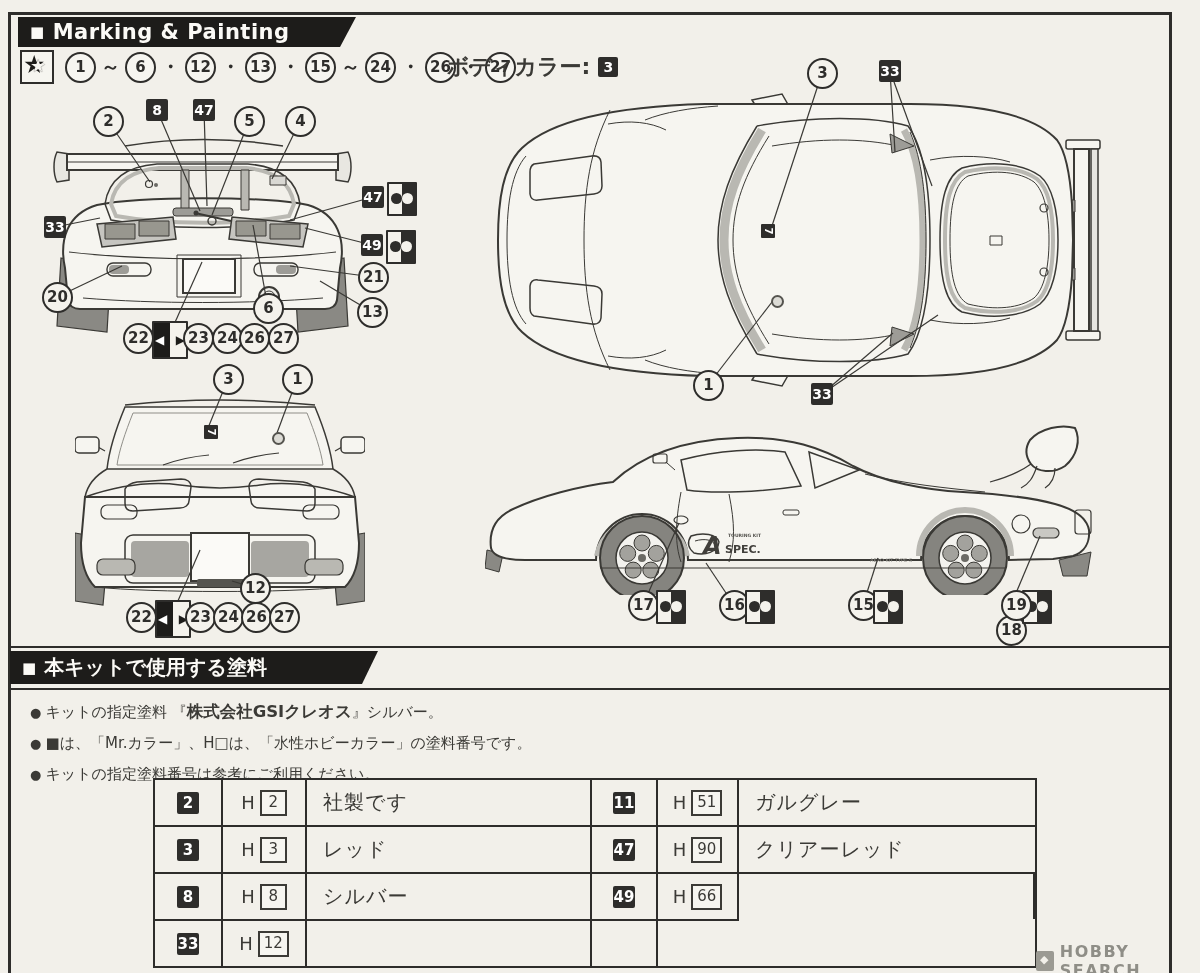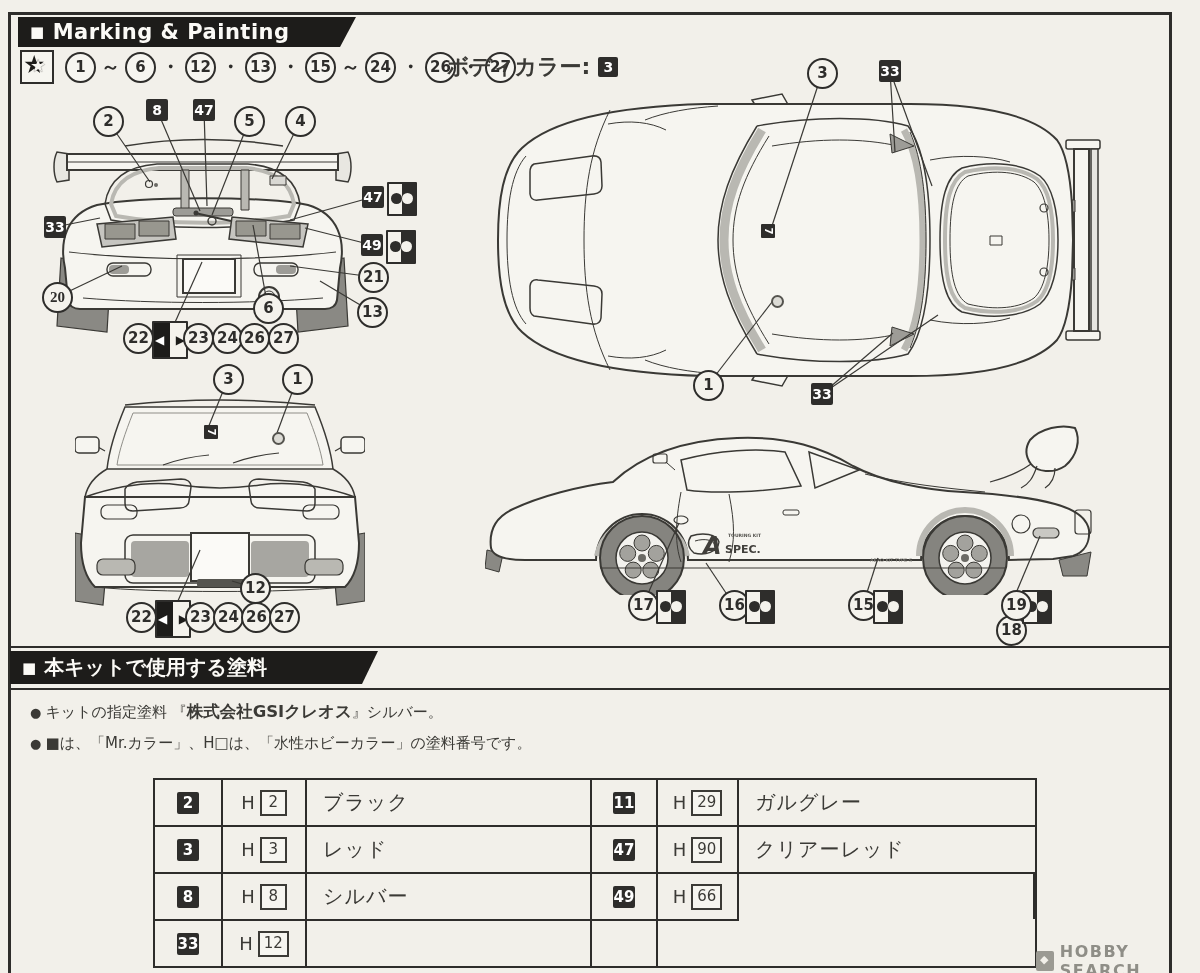--- a/index.html
+++ b/index.html
@@ -314,21 +314,21 @@
       <div class="co-square" style="left: 204px; top: 110px;">47</div>
       <div class="co-circle" style="left: 249px; top: 121px;">5</div>
       <div class="co-circle" style="left: 300px; top: 121px;">4</div>
       <div class="co-square" style="left: 55px; top: 227px;">33</div>
       <div class="co-square" style="left: 373px; top: 197px;">47</div>
       <div class="icon-pair" style="left: 400px; top: 197px;"></div>
       <div class="co-square" style="left: 372px; top: 245px;">49</div>
       <div class="icon-pair" style="left: 399px; top: 245px;"></div>
       <div class="co-circle" style="left: 373px; top: 277px;">21</div>
       <div class="co-circle" style="left: 372px; top: 312px;">13</div>
-      <div class="co-circle" style="left: 57px; top: 297px; font-family: Liberation Serif, serif;">20</div>
+      <div class="co-circle" style="left: 57px; top: 297px;">20</div>
       <div class="co-circle" style="left: 268px; top: 308px;">6</div>
       <div class="co-circle" style="left: 138px; top: 338px;">22</div>
       <div class="icon-arrow" style="left: 168px; top: 338px;"></div>
       <div class="co-circle" style="left: 198px; top: 338px;">23</div>
       <div class="co-circle" style="left: 227px; top: 338px;">24</div>
       <div class="co-circle" style="left: 254px; top: 338px;">26</div>
       <div class="co-circle" style="left: 283px; top: 338px;">27</div>
       <div class="co-circle" style="left: 822px; top: 73px;">3</div>
       <div class="co-square" style="left: 890px; top: 71px;">33</div>
       <div class="co-circle" style="left: 708px; top: 385px;">1</div>
@@ -360,32 +360,33 @@
   <div class="banner" id="banner-paints">
     <span class="sq">■</span>
     <span>本キットで使用する塗料</span>
   </div>
 
   <div class="abs" id="notes">
     <div class="note">
       <span>キットの指定塗料 『</span><span class="brand">株式会社GSIクレオス</span><span>』シルバー。</span>
     </div>
     <div class="note">■は、「Mr.カラー」、H□は、「水性ホビーカラー」の塗料番号です。</div>
+    <div class="note">キットの指定塗料番号は参考にご利用ください。</div>
   </div>
 
   <div class="abs" id="tables">
     <div class="ptable" id="ptable-left">
         <div class="pcell c-badge">
           <span class="badge">2</span>
         </div>
         <div class="pcell c-h">
           <span>H</span>
           <span class="hbox">2</span>
         </div>
-        <div class="pcell c-name last-col">ブラック</div>
+        <div class="pcell c-name last-col">社製です</div>
         <div class="pcell c-badge">
           <span class="badge">3</span>
         </div>
         <div class="pcell c-h">
           <span>H</span>
           <span class="hbox">3</span>
         </div>
         <div class="pcell c-name last-col">レッド</div>
         <div class="pcell c-badge">
           <span class="badge">8</span>
@@ -402,21 +403,21 @@
           <span>H</span>
           <span class="hbox">12</span>
         </div>
       </div>
     <div class="ptable" id="ptable-right">
         <div class="pcell c-badge">
           <span class="badge">11</span>
         </div>
         <div class="pcell c-h">
           <span>H</span>
-          <span class="hbox">29</span>
+          <span class="hbox">51</span>
         </div>
         <div class="pcell c-name last-col">ガルグレー</div>
         <div class="pcell c-badge">
           <span class="badge">47</span>
         </div>
         <div class="pcell c-h">
           <span>H</span>
           <span class="hbox">90</span>
         </div>
         <div class="pcell c-name last-col">クリアーレッド</div>

